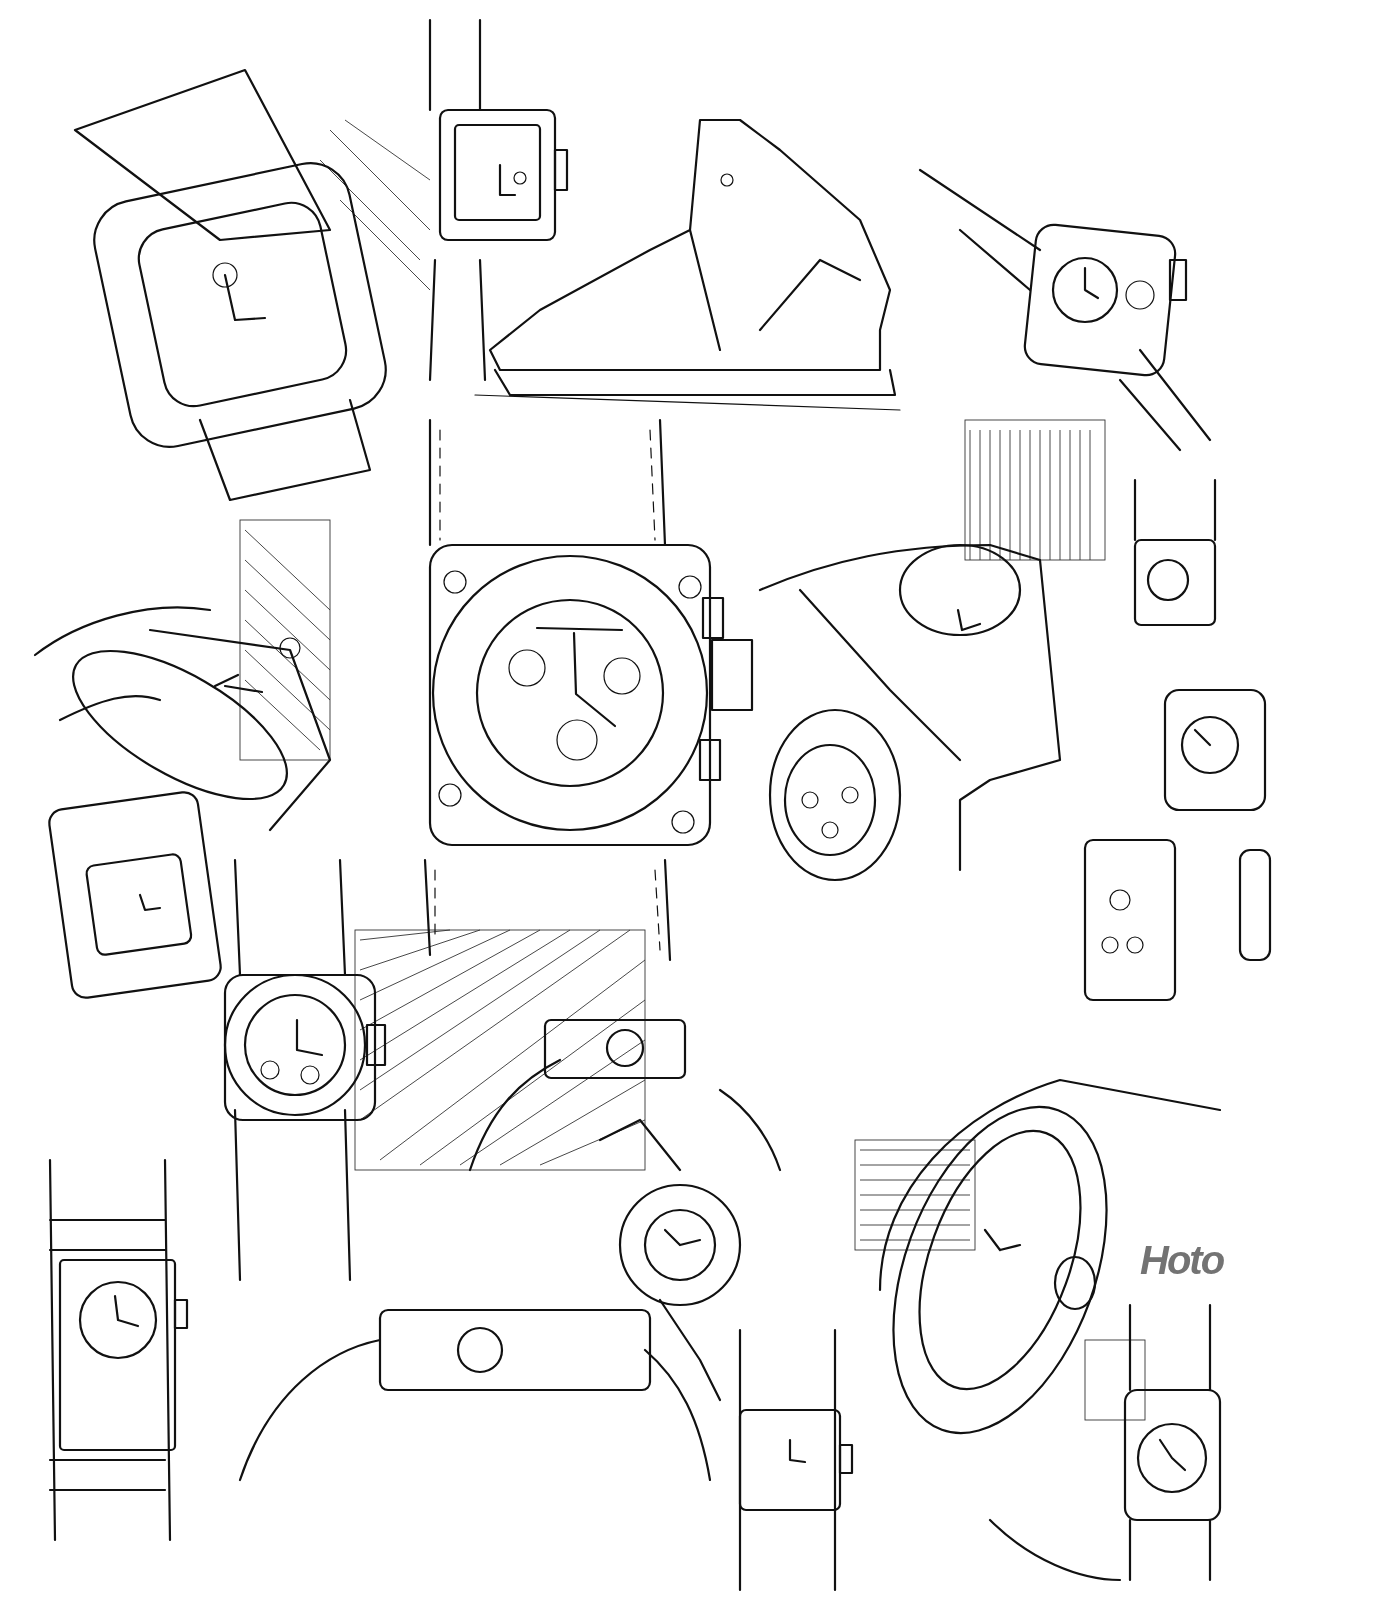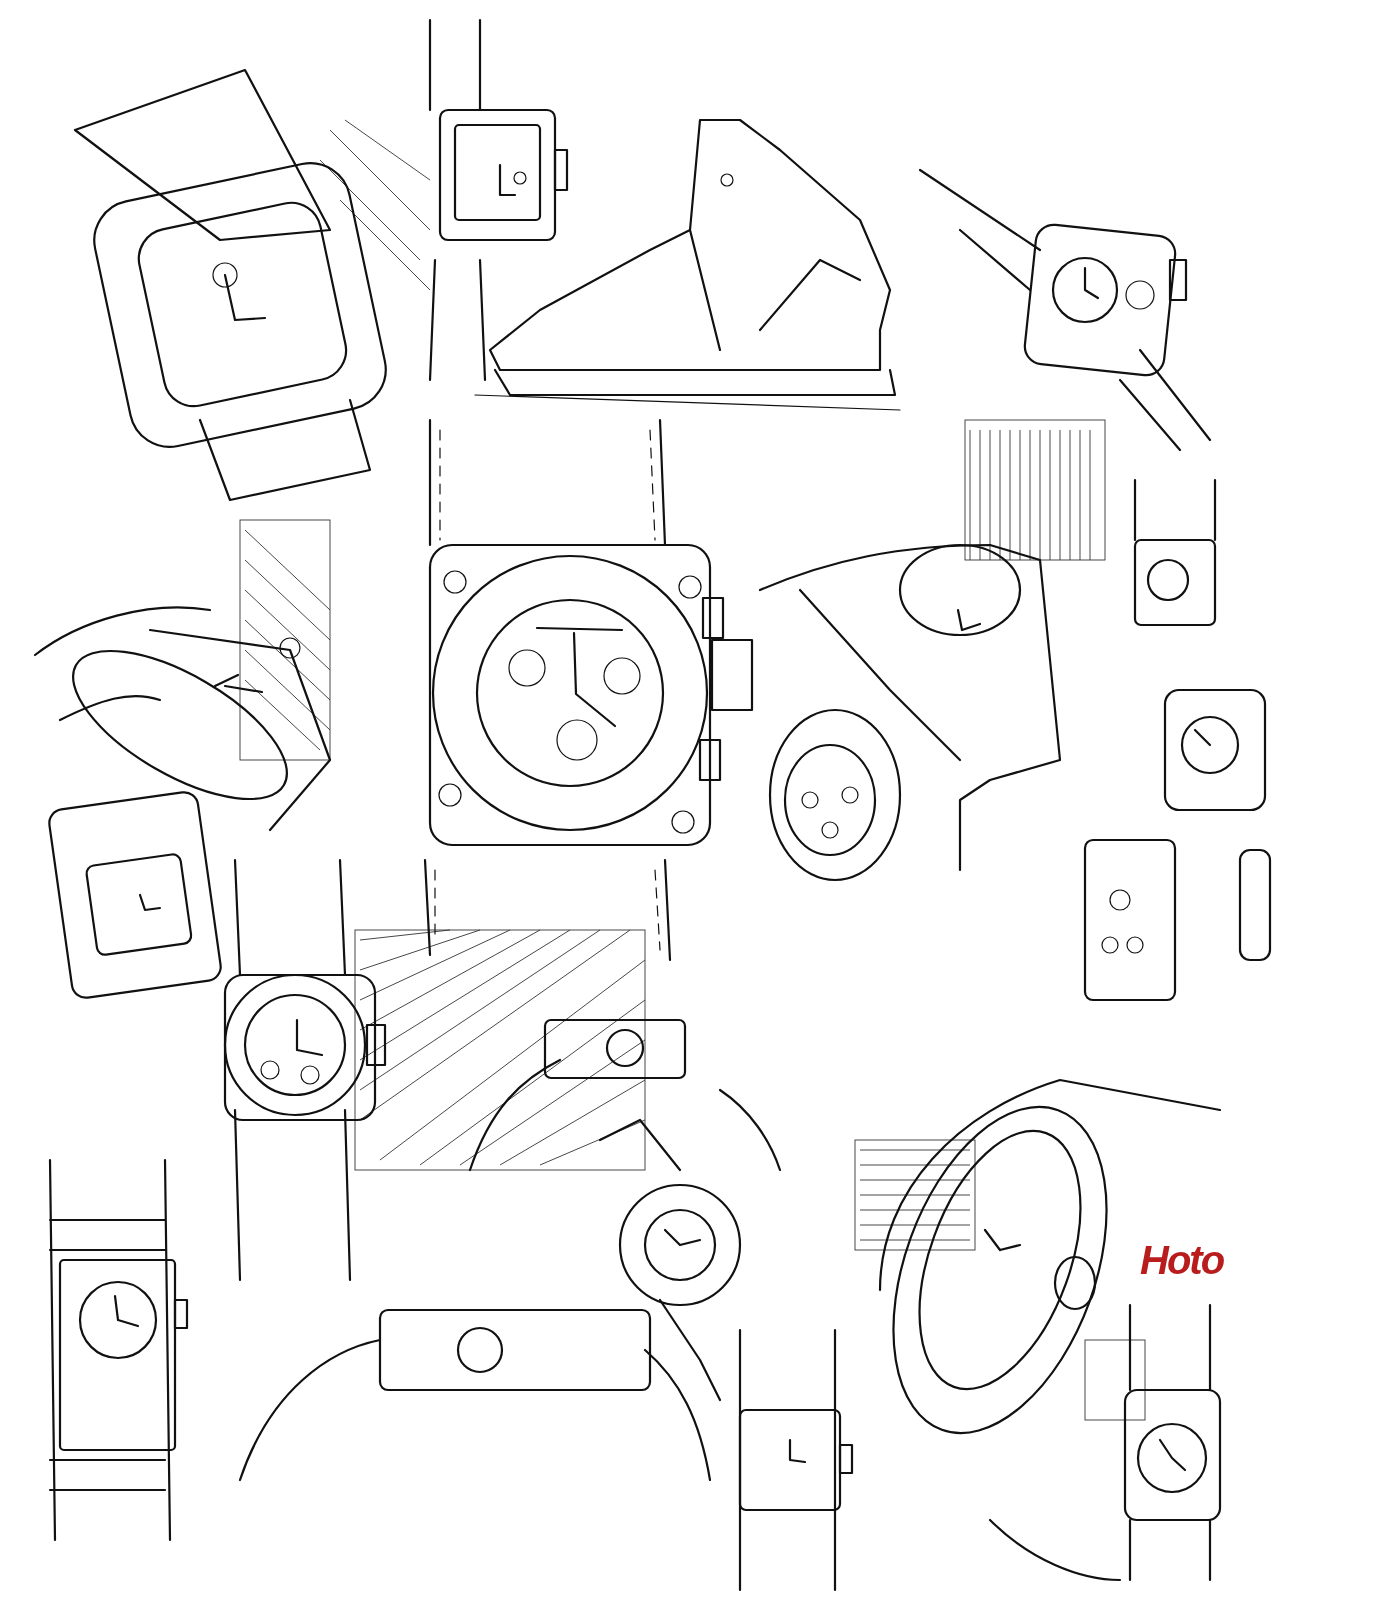--- a/index.html
+++ b/index.html
@@ -1,21 +1,21 @@
 <!DOCTYPE html>
 <html><head>
 <meta charset="utf-8">
 <style>
   html,body{margin:0;padding:0;background:#ffffff;}
   body{width:1379px;height:1600px;position:relative;overflow:hidden;font-family:"Liberation Sans",sans-serif;}
   svg{position:absolute;left:0;top:0;}
   .ln{fill:none;stroke:#111;stroke-width:2.2;stroke-linecap:round;stroke-linejoin:round;}
   .th{fill:none;stroke:#111;stroke-width:1.2;stroke-linecap:round;}
   .hk{fill:none;stroke:#333;stroke-width:0.9;}
-  .sig{position:absolute;left:1140px;top:1238px;font-size:40px;font-weight:bold;color:#b91c1c;letter-spacing:-2px;font-style:italic;}
+  .sig{position:absolute;left:1140px;top:1238px;font-size:40px;font-weight:bold;color:#737373;letter-spacing:-2px;font-style:italic;}
 </style>
 </head>
 <body>
 
 <svg width="1379" height="1600" viewBox="0 0 1379 1600">
 
   <g>
     <rect x="240" y="520" width="90" height="240" class="hk"></rect>
     <rect x="965" y="420" width="140" height="140" class="hk"></rect>
     <rect x="355" y="930" width="290" height="240" class="hk"></rect>

